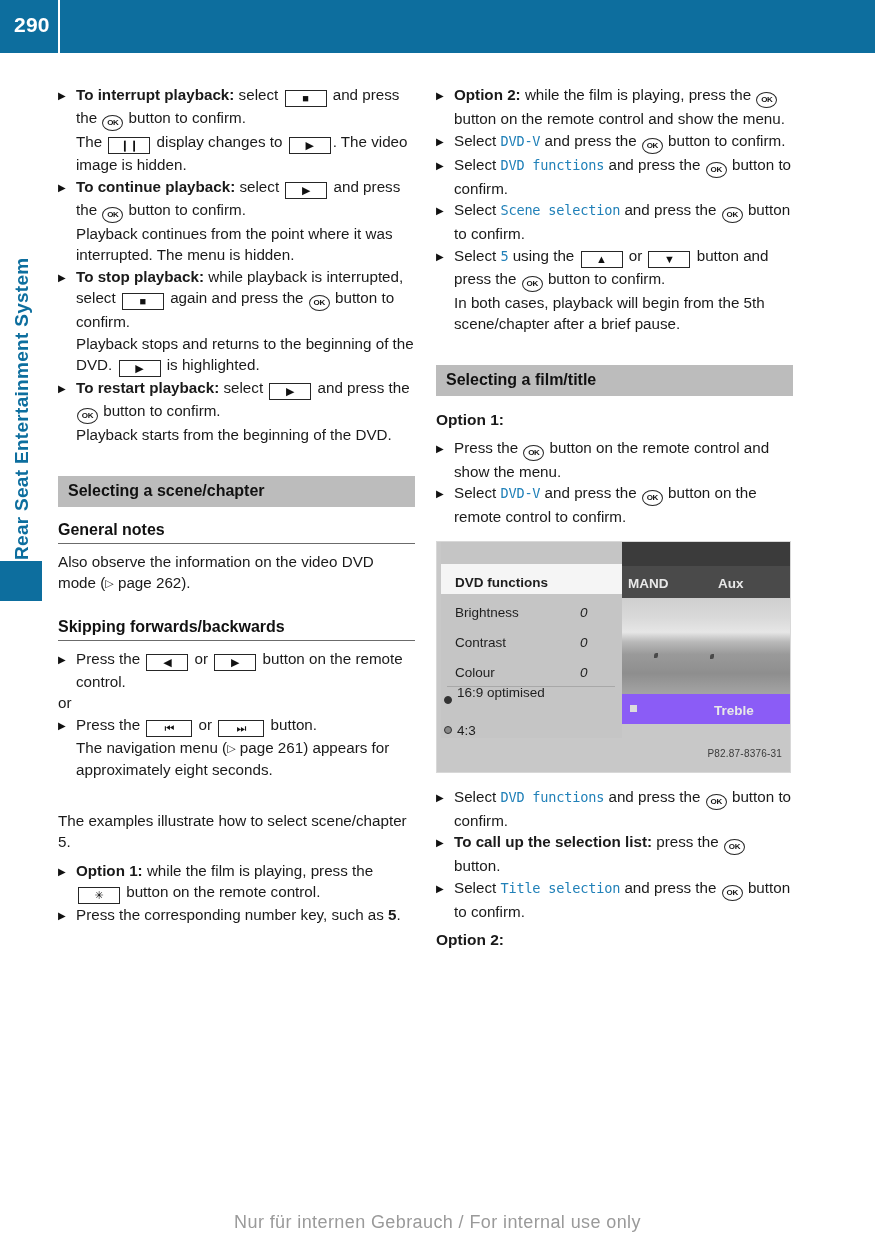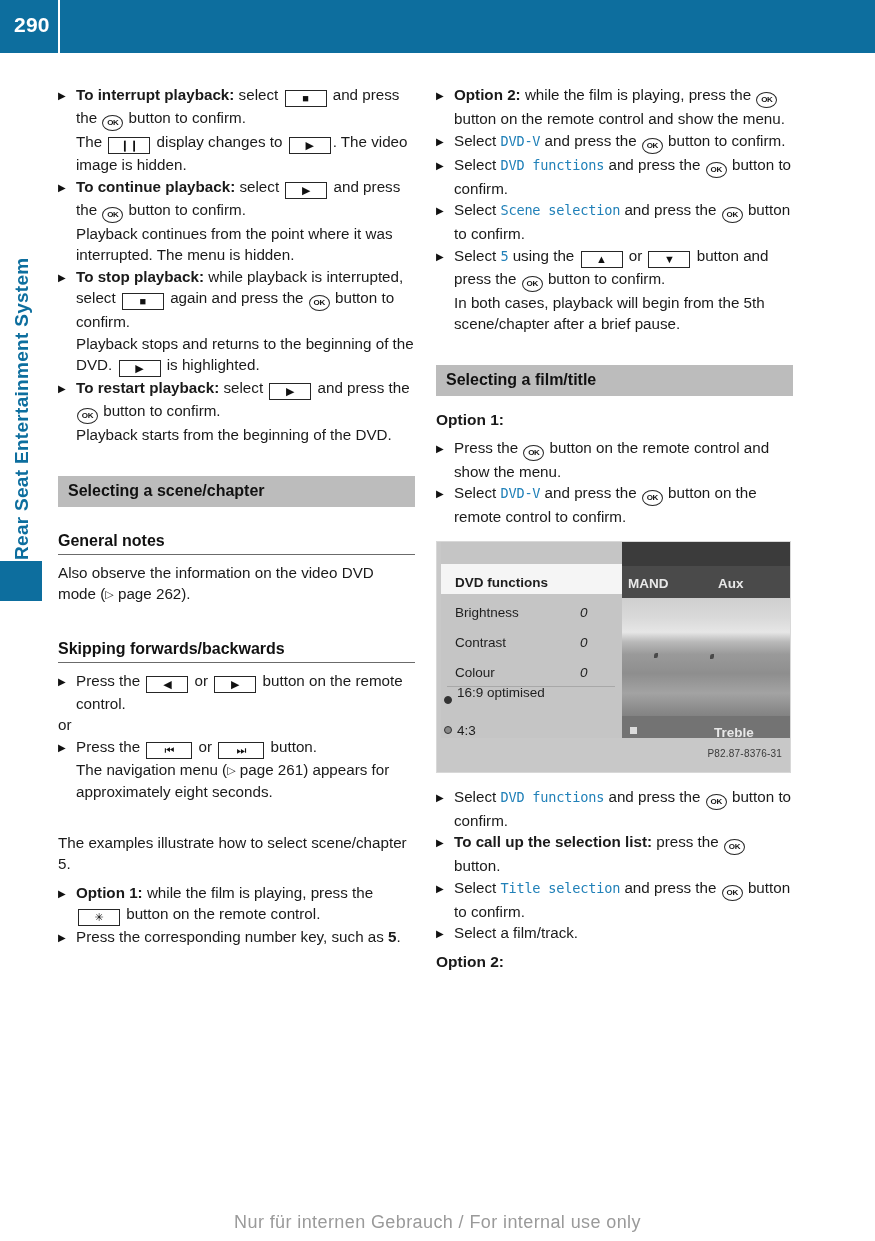--- a/index.html
+++ b/index.html
@@ -113,21 +113,20 @@
     color: #111;
   }
   
   .subhead {
     font-weight: bold;
     font-size: 16px;
     line-height: 20px;
     padding-bottom: 3px;
     border-bottom: 1.5px solid #6b6b6b;
     color: #111;
-    margin-top: 11px;
   }
   .optionhead {
     font-weight: bold;
     font-size: 15.5px;
     line-height: 21px;
   }
 
   
   .keybox {
     display: inline-block;
@@ -237,22 +236,22 @@
     position: absolute;
     left: 185px; top: 56px; right: 0; height: 122px;
     background: linear-gradient(to bottom,
       #cfcfcf 0%, #d9d9d9 16%, #e6e6e6 28%,
       #b9b9b9 36%, #9a9a9a 46%, #8e8e8e 62%,
       #a3a3a3 78%, #8a8a8a 92%, #7d7d7d 100%);
   }
   .fig-bird { position: absolute; width: 4px; height: 5px; background: #4a4a4a; border-radius: 50% 0 50% 0; }
   .fig-bottombar {
     position: absolute;
-    left: 185px; bottom: 26px; right: 0; height: 30px;
-    background: #737373;
+    left: 185px; bottom: 48px; right: 0; height: 30px;
+    background: #8b5cf6;
     color: #e8e8e8;
     font-size: 13.5px;
     font-weight: bold;
   }
   .fig-bottombar span { position: absolute; top: 6px; }
   .fig-b2 { left: 92px; }
   .fig-square {
     position: absolute;
     left: 8px; top: 11px;
     width: 7px; height: 7px;
@@ -446,20 +445,19 @@
   </div>
 
   <div class="step">
     <b>To call up the selection list:</b><span> press the </span><span class="okbtn">OK</span><span> button.</span>
   </div>
 
   <div class="step">
     <span>Select </span><span class="uiterm">Title selection</span><span> and press the </span><span class="okbtn">OK</span><span> button to confirm.</span>
   </div>
 
-  <div class="step">Select a film/track.</div>
 
   <div class="gap-s"></div>
   <div class="optionhead">Option 2:</div>
 
 </div>
 
 <div class="pagefooter">Nur für internen Gebrauch / For internal use only</div>
 
 </body></html>

